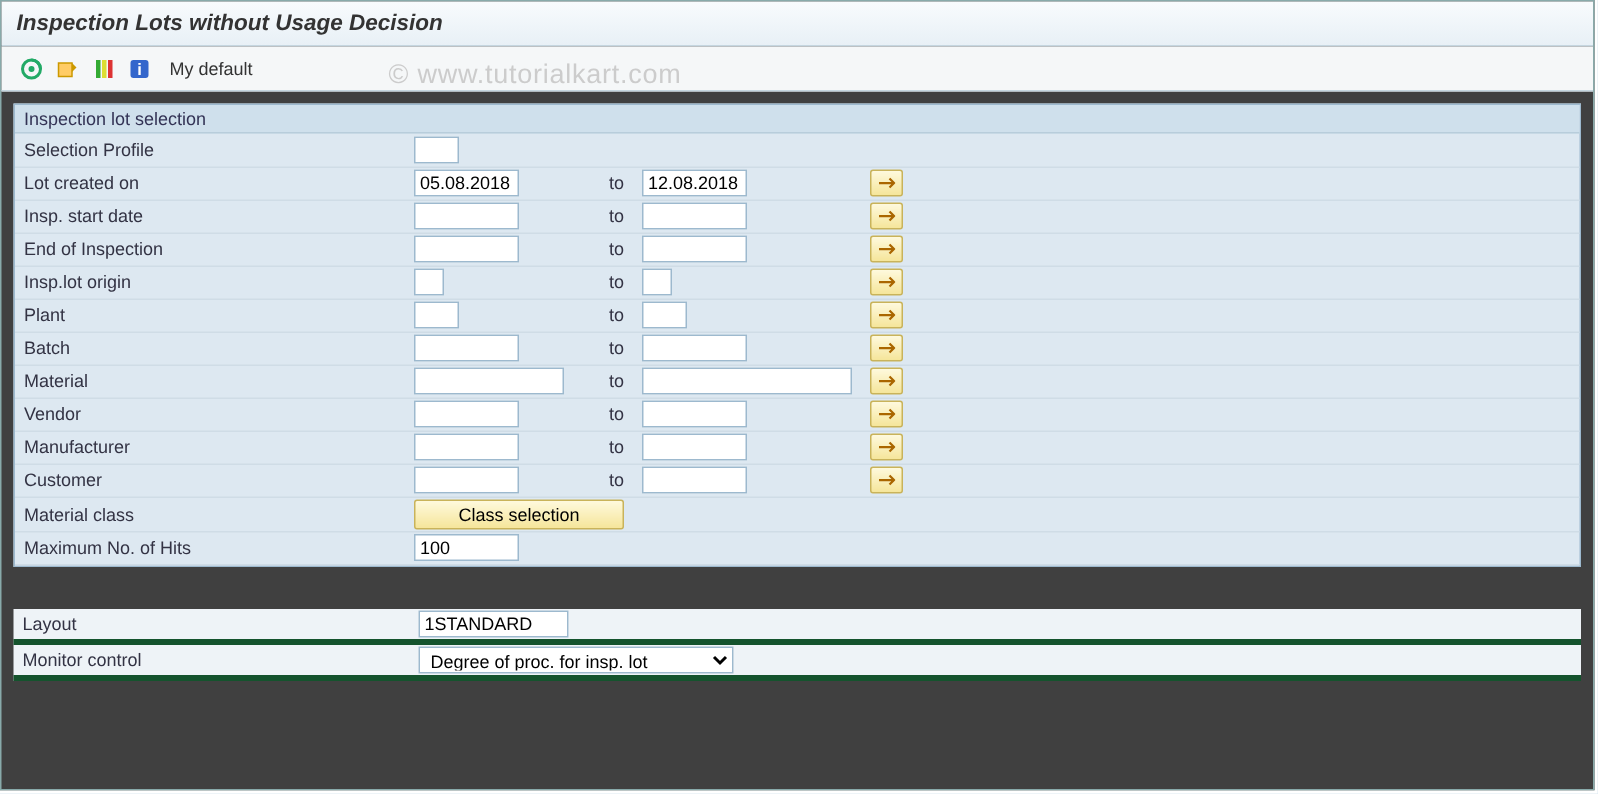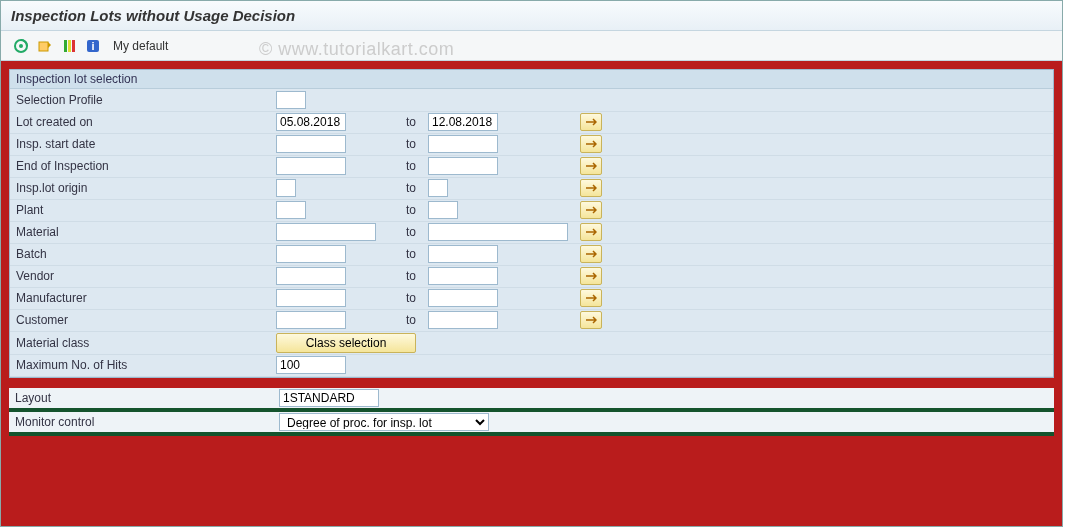--- a/index.html
+++ b/index.html
@@ -8,21 +8,21 @@
     font-family: Arial, sans-serif;
     font-size: 12px;
     background: #fff;
     color: #333;
   }
   .window {
     border: 1px solid #8aa;
     width: 1063px;
     height: 527px;
     position: relative;
-    background: #b91c1c;
+    background: #404040;
   }
   .title-bar {
     background: linear-gradient(#f8fbfd, #e8f0f6);
     border-bottom: 1px solid #c5d6e0;
     padding: 6px 10px;
     font-weight: bold;
     font-style: italic;
     font-size: 15px;
     color: #333;
   }
@@ -60,21 +60,21 @@
     letter-spacing: 0.5px;
     pointer-events: none;
   }
   .content {
     padding: 8px 8px;
   }
   .group-box {
     border: 1px solid #9db9ce;
     background: #dde8f1;
     padding: 0;
-    margin-bottom: 10px;
+    margin-bottom: 28px;
   }
   .group-title {
     background: #cfe0ec;
     padding: 2px 6px;
     font-size: 12px;
     color: #335;
     border-bottom: 1px solid #b8cddb;
   }
   .form-table {
     border-collapse: collapse;
@@ -260,39 +260,39 @@
                 <div class="btn-mult">
                   <svg width="12" height="10">
                     <path d="M1 5 L11 5 M8 2 L11 5 L8 8" stroke="#a60" stroke-width="1.5" fill="none"></path>
                   </svg>
                 </div>
               </td>
               <td></td>
         </tr>
 
         <tr>
+          <td class="col-label">Batch</td>
+          <td class="col-from"><input class="txt w70" style=""></td>
+          <td class="col-to-lbl">to</td>
+          <td class="col-to"><input class="txt w70" style=""></td>
+          <td class="col-btn">
+                <div class="btn-mult">
+                  <svg width="12" height="10">
+                    <path d="M1 5 L11 5 M8 2 L11 5 L8 8" stroke="#a60" stroke-width="1.5" fill="none"></path>
+                  </svg>
+                </div>
+              </td>
+              <td></td>
+        </tr>
+
+        <tr>
           <td class="col-label">Material</td>
           <td class="col-from" colspan="1"><input class="txt w100" style=""></td>
           <td class="col-to-lbl">to</td>
           <td class="col-to"><input class="txt w140" style=""></td>
-          <td class="col-btn">
-                <div class="btn-mult">
-                  <svg width="12" height="10">
-                    <path d="M1 5 L11 5 M8 2 L11 5 L8 8" stroke="#a60" stroke-width="1.5" fill="none"></path>
-                  </svg>
-                </div>
-              </td>
-              <td></td>
-        </tr>
-
-        <tr>
-          <td class="col-label">Batch</td>
-          <td class="col-from"><input class="txt w70" style=""></td>
-          <td class="col-to-lbl">to</td>
-          <td class="col-to"><input class="txt w70" style=""></td>
           <td class="col-btn">
                 <div class="btn-mult">
                   <svg width="12" height="10">
                     <path d="M1 5 L11 5 M8 2 L11 5 L8 8" stroke="#a60" stroke-width="1.5" fill="none"></path>
                   </svg>
                 </div>
               </td>
               <td></td>
         </tr>
 

